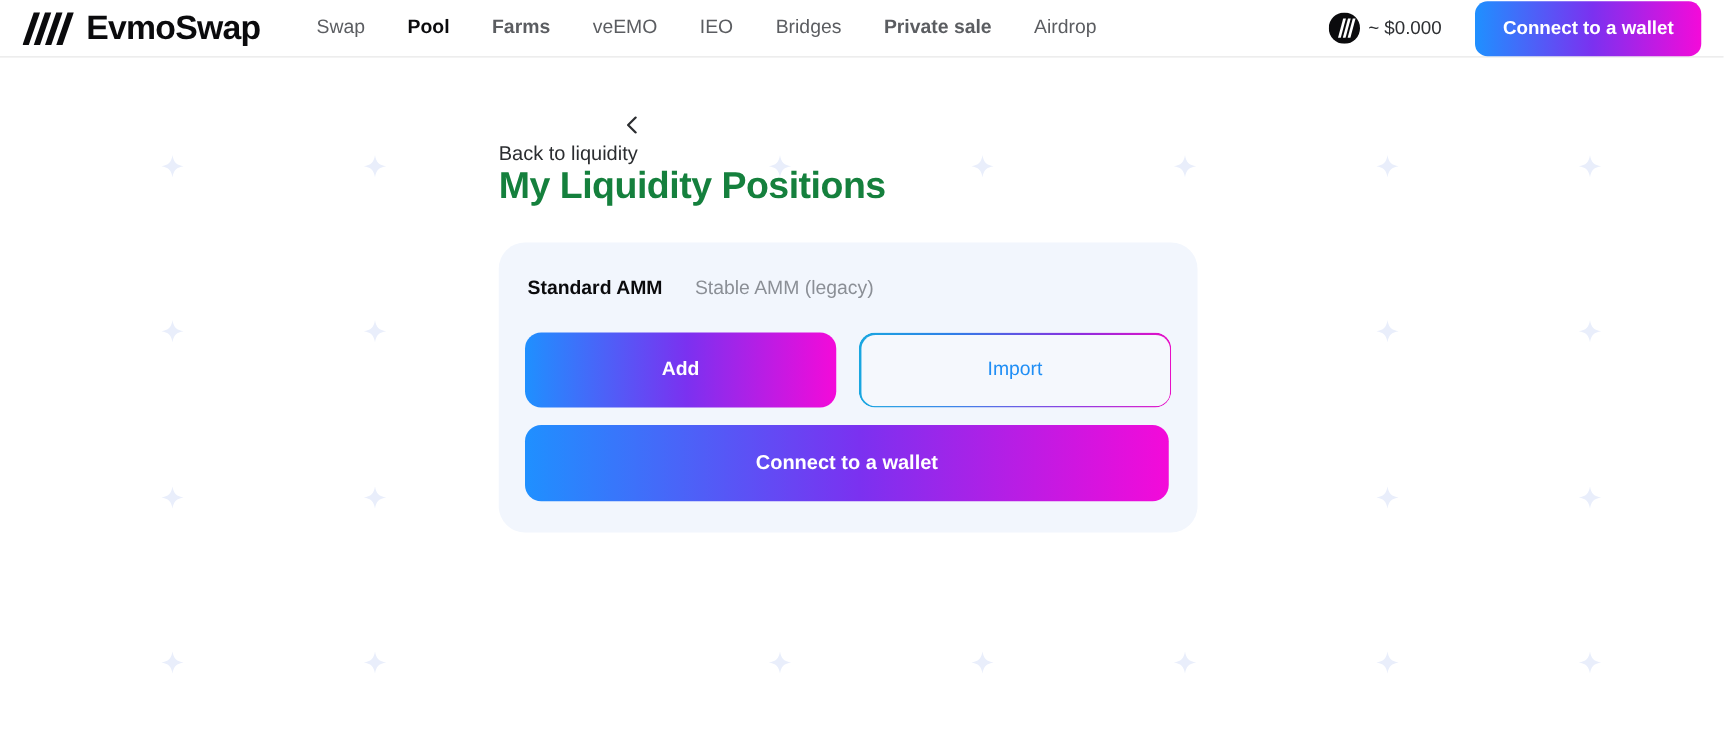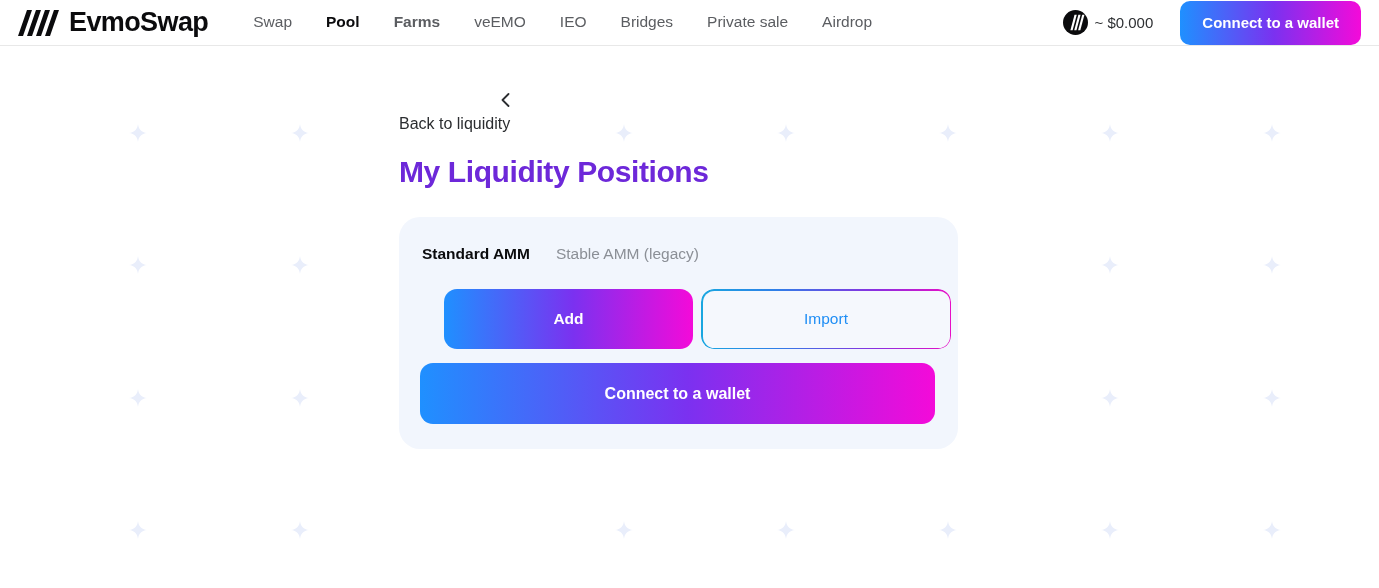--- a/index.html
+++ b/index.html
@@ -157,25 +157,24 @@
     flex-direction: column;
   }
   .chev-left {
     display: block;
     width: 9px;
     height: 14px;
     flex: 0 0 auto;
   }
 
   .page-title {
-    margin-top: 23px;
     font-size: 30px;
     font-weight: 700;
     letter-spacing: -0.4px;
-    color: #6d28d9;
+    color: #15803d;
     line-height: 1.15;
   }
 
   
   .card {
     margin-top: 27px;
     width: 559px;
     background: #f2f6fd;
     border-radius: 21px;
     padding: 28px 21px 25px 21px;
@@ -195,22 +194,21 @@
     white-space: nowrap;
     line-height: 1.2;
   }
   .tab.active {
     color: #0b0b0d;
     font-weight: 700;
   }
 
   .btn-row {
     display: flex;
-    gap: 8px;
-    margin-left: 24px;
+    gap: 18px;
   }
 
   .btn-add {
     flex: 0 0 249px;
     height: 60px;
     border-radius: 13px;
     font-size: 15.5px;
     display: flex;
     align-items: center;
     justify-content: center;
@@ -371,21 +369,21 @@
     <div class="brand-name">EvmoSwap</div>
   </div>
 
   <nav class="mainnav">
     <div class="navitem" style="color:#5b5d61;font-weight:400;">Swap</div>
     <div class="navitem active" style="color: rgb(11, 11, 13); font-weight: 700;">Pool</div>
     <div class="navitem" style="color: rgb(91, 93, 97); font-weight: 700;">Farms</div>
     <div class="navitem" style="color: rgb(91, 93, 97); font-weight: 400;">veEMO</div>
     <div class="navitem" style="color: rgb(91, 93, 97); font-weight: 400;">IEO</div>
     <div class="navitem" style="color: rgb(91, 93, 97); font-weight: 400;">Bridges</div>
-    <div class="navitem" style="color: rgb(91, 93, 97); font-weight: 400;">Private sale</div>
+    <div class="navitem" style="color: rgb(91, 93, 97); font-weight: 700;">Private sale</div>
     <div class="navitem" style="color: rgb(91, 93, 97); font-weight: 400;">Airdrop</div>
   </nav>
 
   <div class="header-right">
     <div class="balance">
       <svg class="token-icon" viewBox="0 0 26 26">
         <circle cx="13" cy="13" r="13" fill="#0b0b0d"></circle>
         <g fill="#ffffff">
           <polygon points="12,5 14.3,5 10,21 7.7,21"></polygon>
           <polygon points="16,5 18.3,5 14,21 11.7,21"></polygon>

